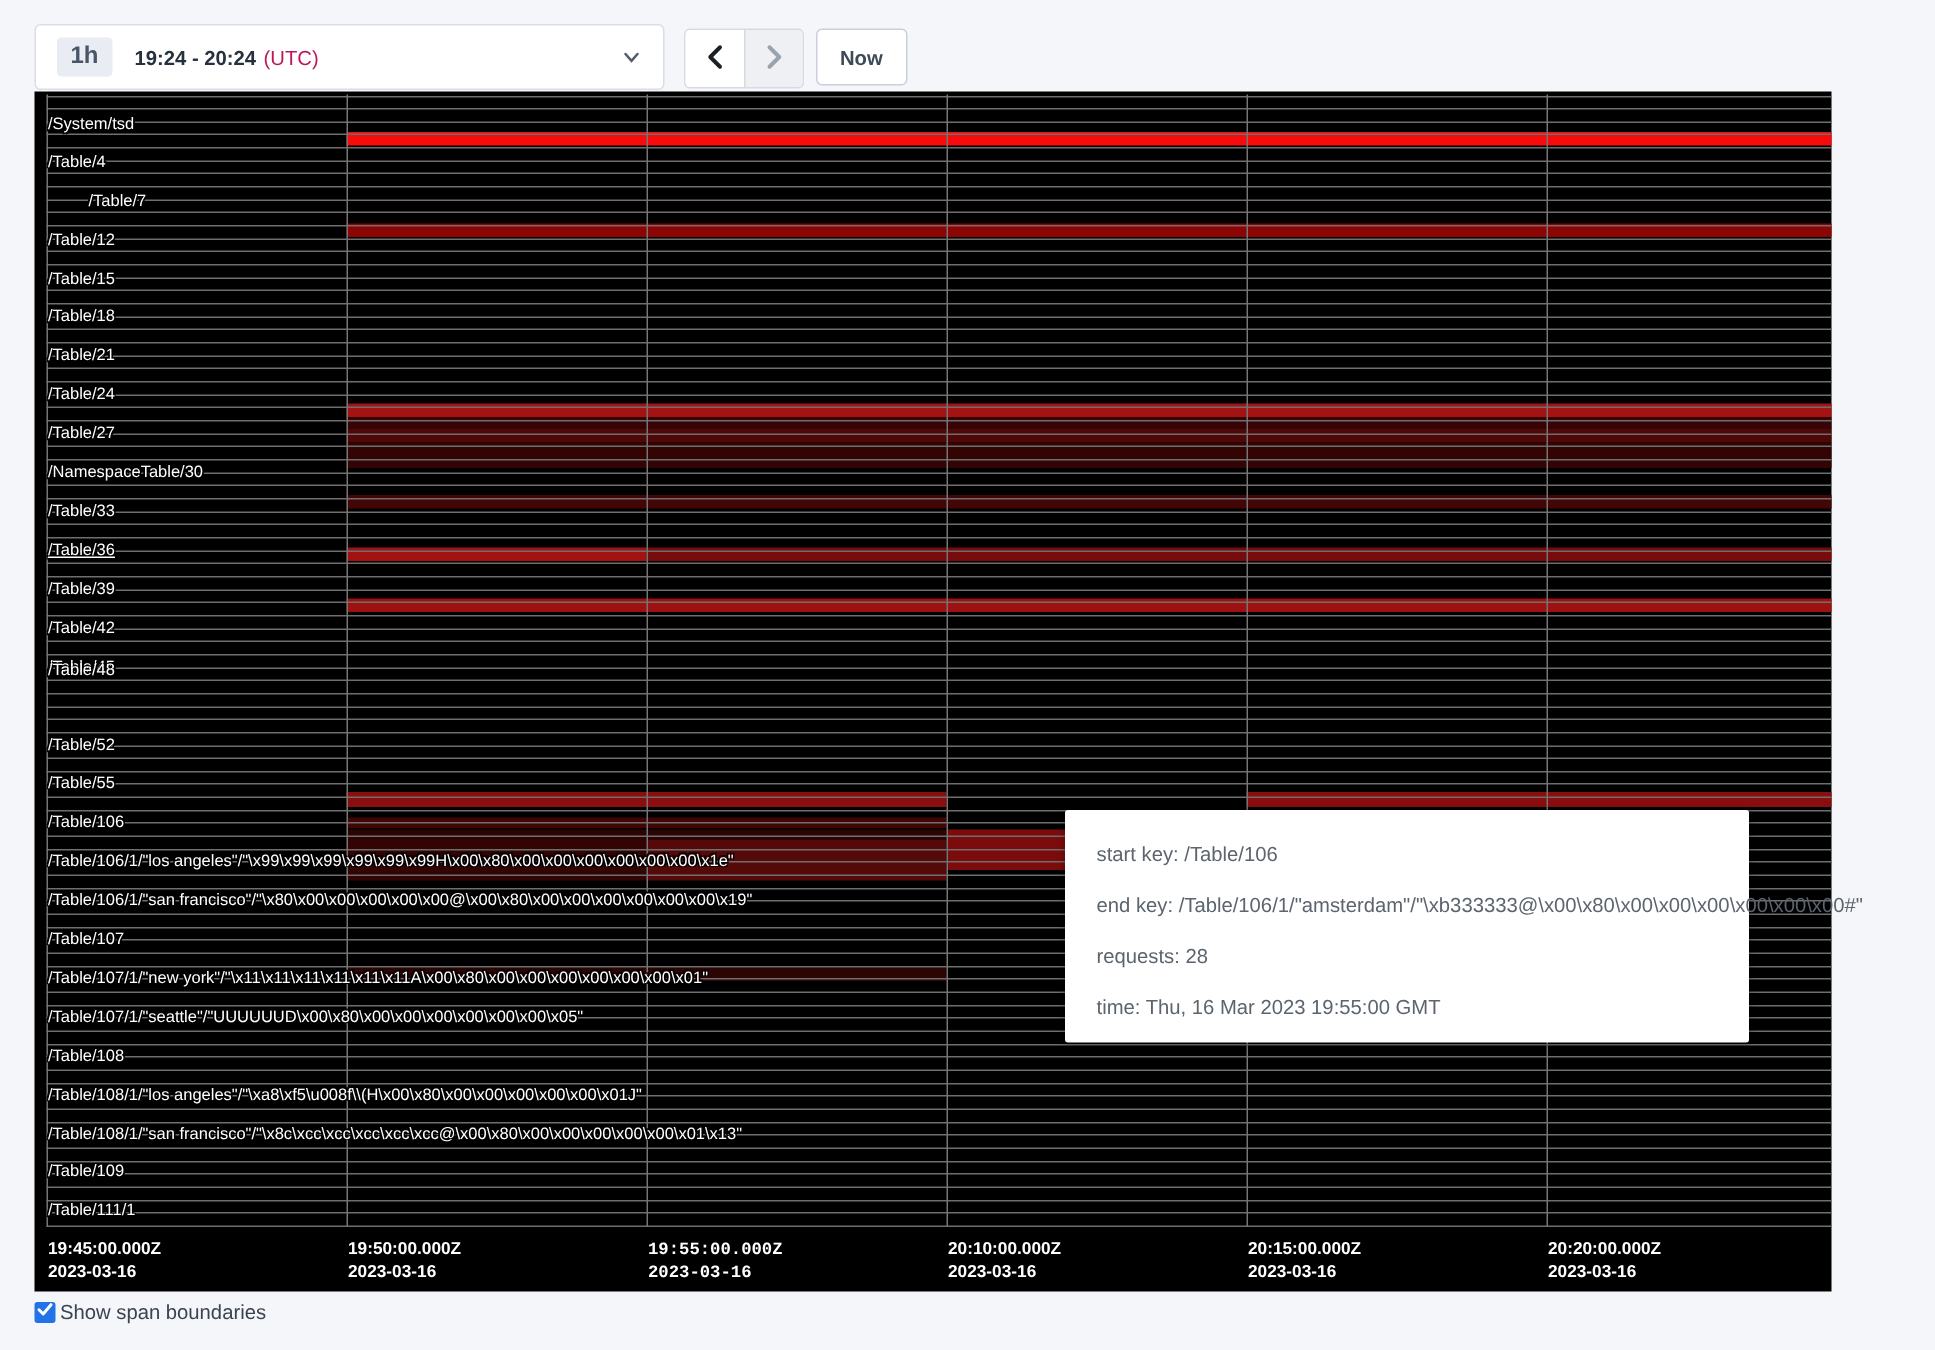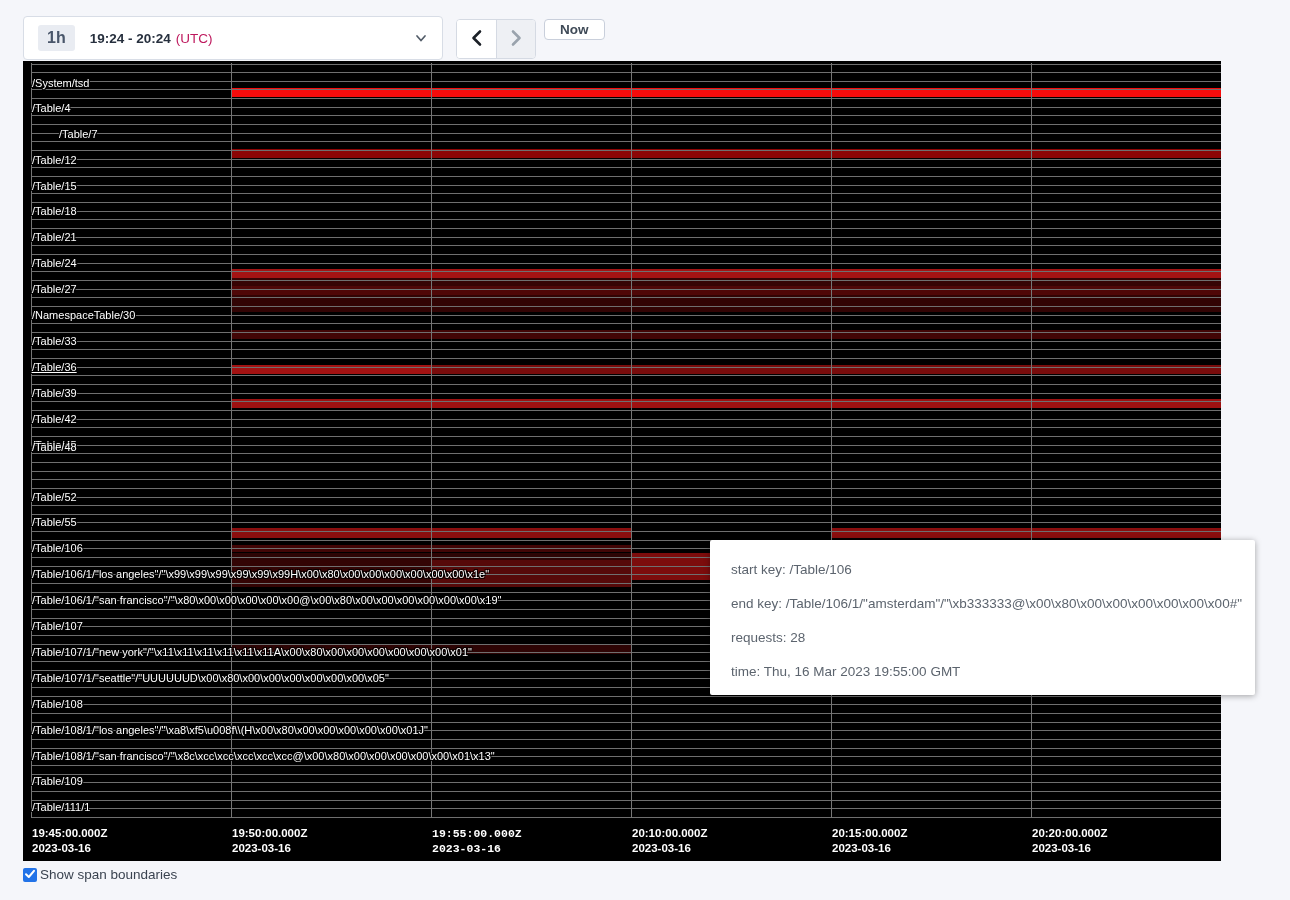--- a/index.html
+++ b/index.html
@@ -23,40 +23,40 @@
   .nav-group{
     position:absolute;left:456px;top:19px;height:38px;display:flex;
     border:1px solid #d5dae3;border-radius:4px;overflow:hidden;background:#fff;
   }
   .nav-btn{
     width:39px;height:38px;display:flex;align-items:center;justify-content:center;
     background:#fff;border:none;cursor:pointer;padding:0;
   }
   .nav-btn.disabled{background:#eef0f4;cursor:default;border-left:1px solid #d5dae3;}
   .now-btn{
-    position:absolute;left:544px;top:19px;height:21px;padding:0 15px;
+    position:absolute;left:544px;top:19px;height:38px;padding:0 15px;
     background:#fff;border:1px solid #c9cfdb;border-radius:4px;
     font-family:"Liberation Sans",sans-serif;font-size:13.5px;font-weight:600;color:#3f4a57;cursor:pointer;
   }
   
   #heat{
     position:absolute;left:23px;top:61px;width:1198px;height:800px;
     background:#000;overflow:visible;
   }
   .band{position:absolute;}
   .hline{position:absolute;height:1px;background:#6f6f6f;left:8px;right:0;}
   .vline{position:absolute;width:1px;background:#757575;}
   .row-label{
     position:absolute;left:9px;color:#fff;font-size:11px;line-height:12px;white-space:nowrap;
     text-shadow:1px 1px 0 #000,-1px -1px 0 #000,1px -1px 0 #000,-1px 1px 0 #000;
   }
   .x-tick{position:absolute;color:#fff;font-size:11.5px;font-weight:700;line-height:15px;white-space:nowrap;}
   
   .tooltip{
-    position:absolute;left:687px;top:479px;width:545px;height:155px;background:#fff;
+    position:absolute;left:687px;top:479px;width:456px;height:155px;background:#fff;
     border-radius:2px;box-shadow:0 1px 6px rgba(0,0,0,.35);
     box-sizing:border-box;padding:19px 21px;display:flex;flex-direction:column;gap:13px;
   }
   .tooltip-line{font-size:13.5px;color:#5c646e;line-height:21px;white-space:nowrap;}
   
   .footer{position:absolute;left:23px;top:867px;display:flex;align-items:center;}
   .checkbox{
     width:14px;height:14px;background:#2273e8;border-radius:2px;display:inline-flex;
     align-items:center;justify-content:center;cursor:pointer;
   }

